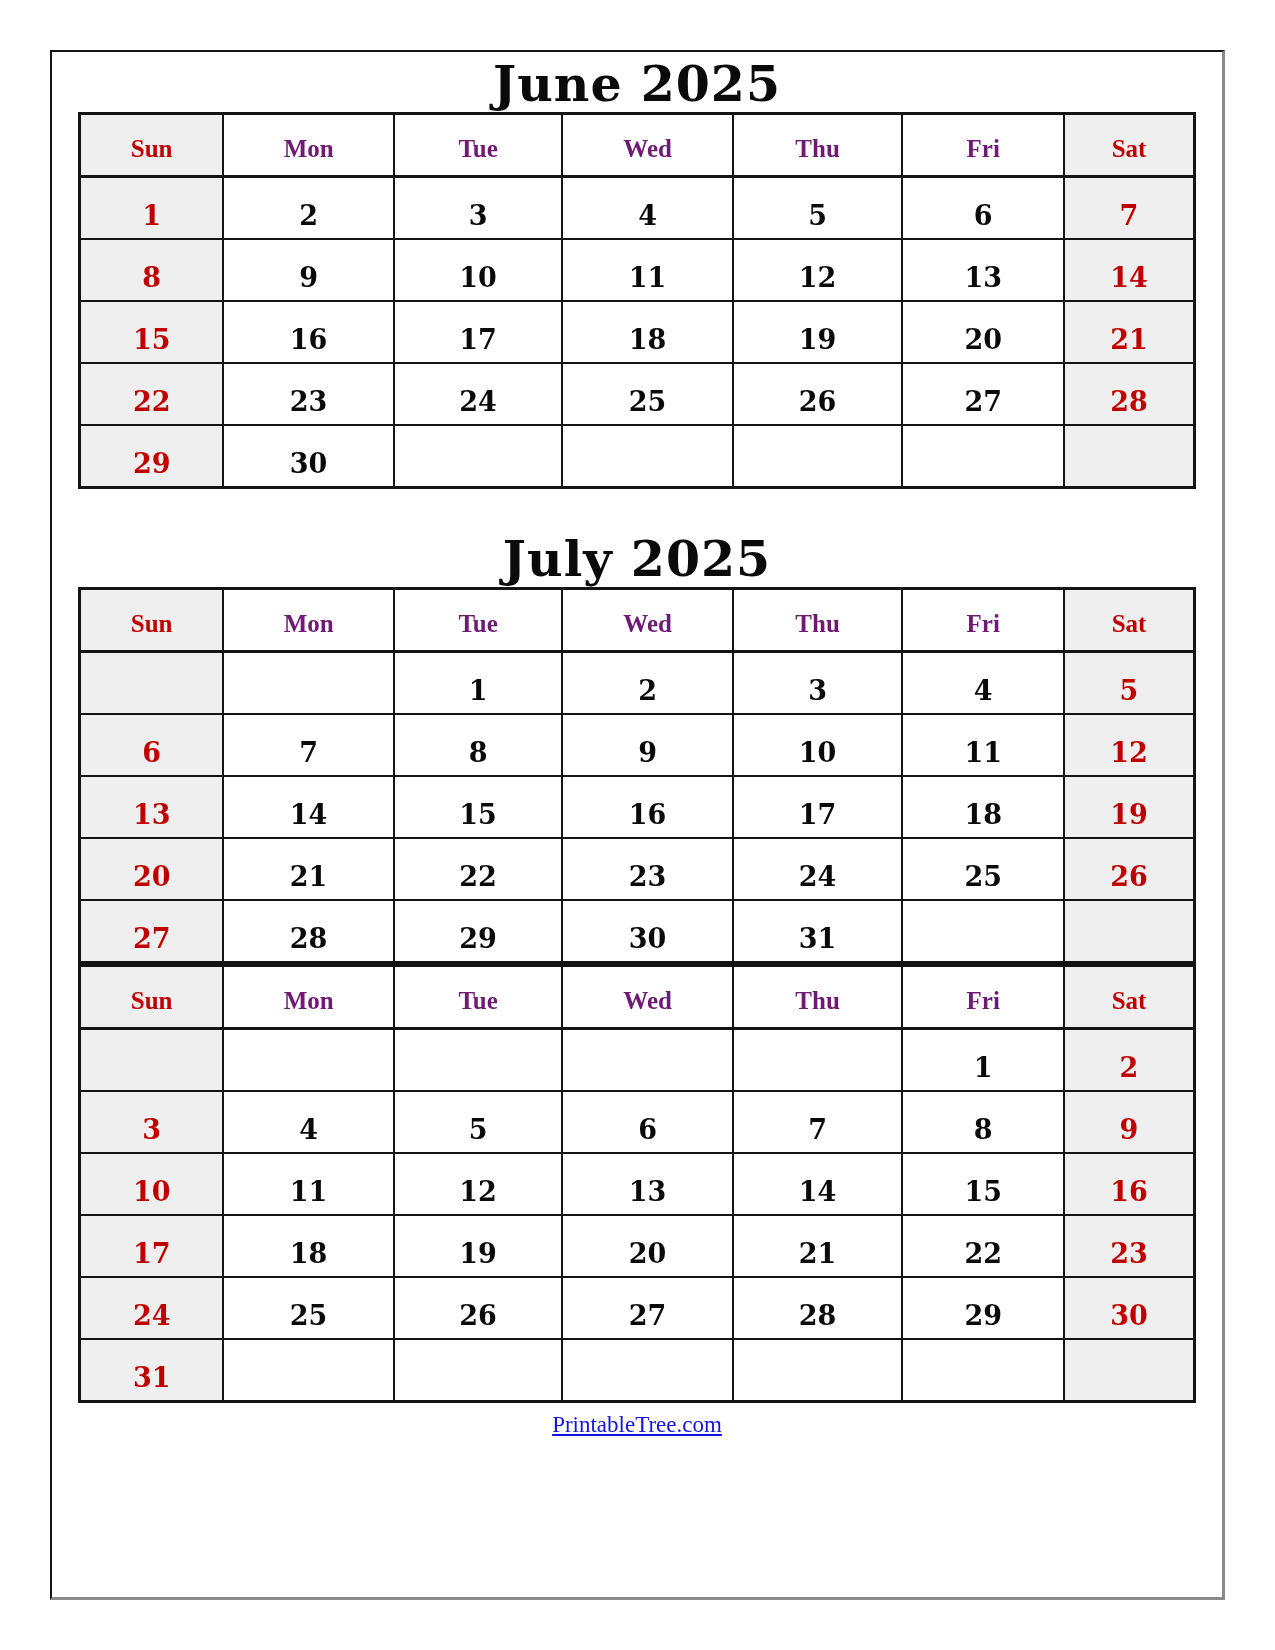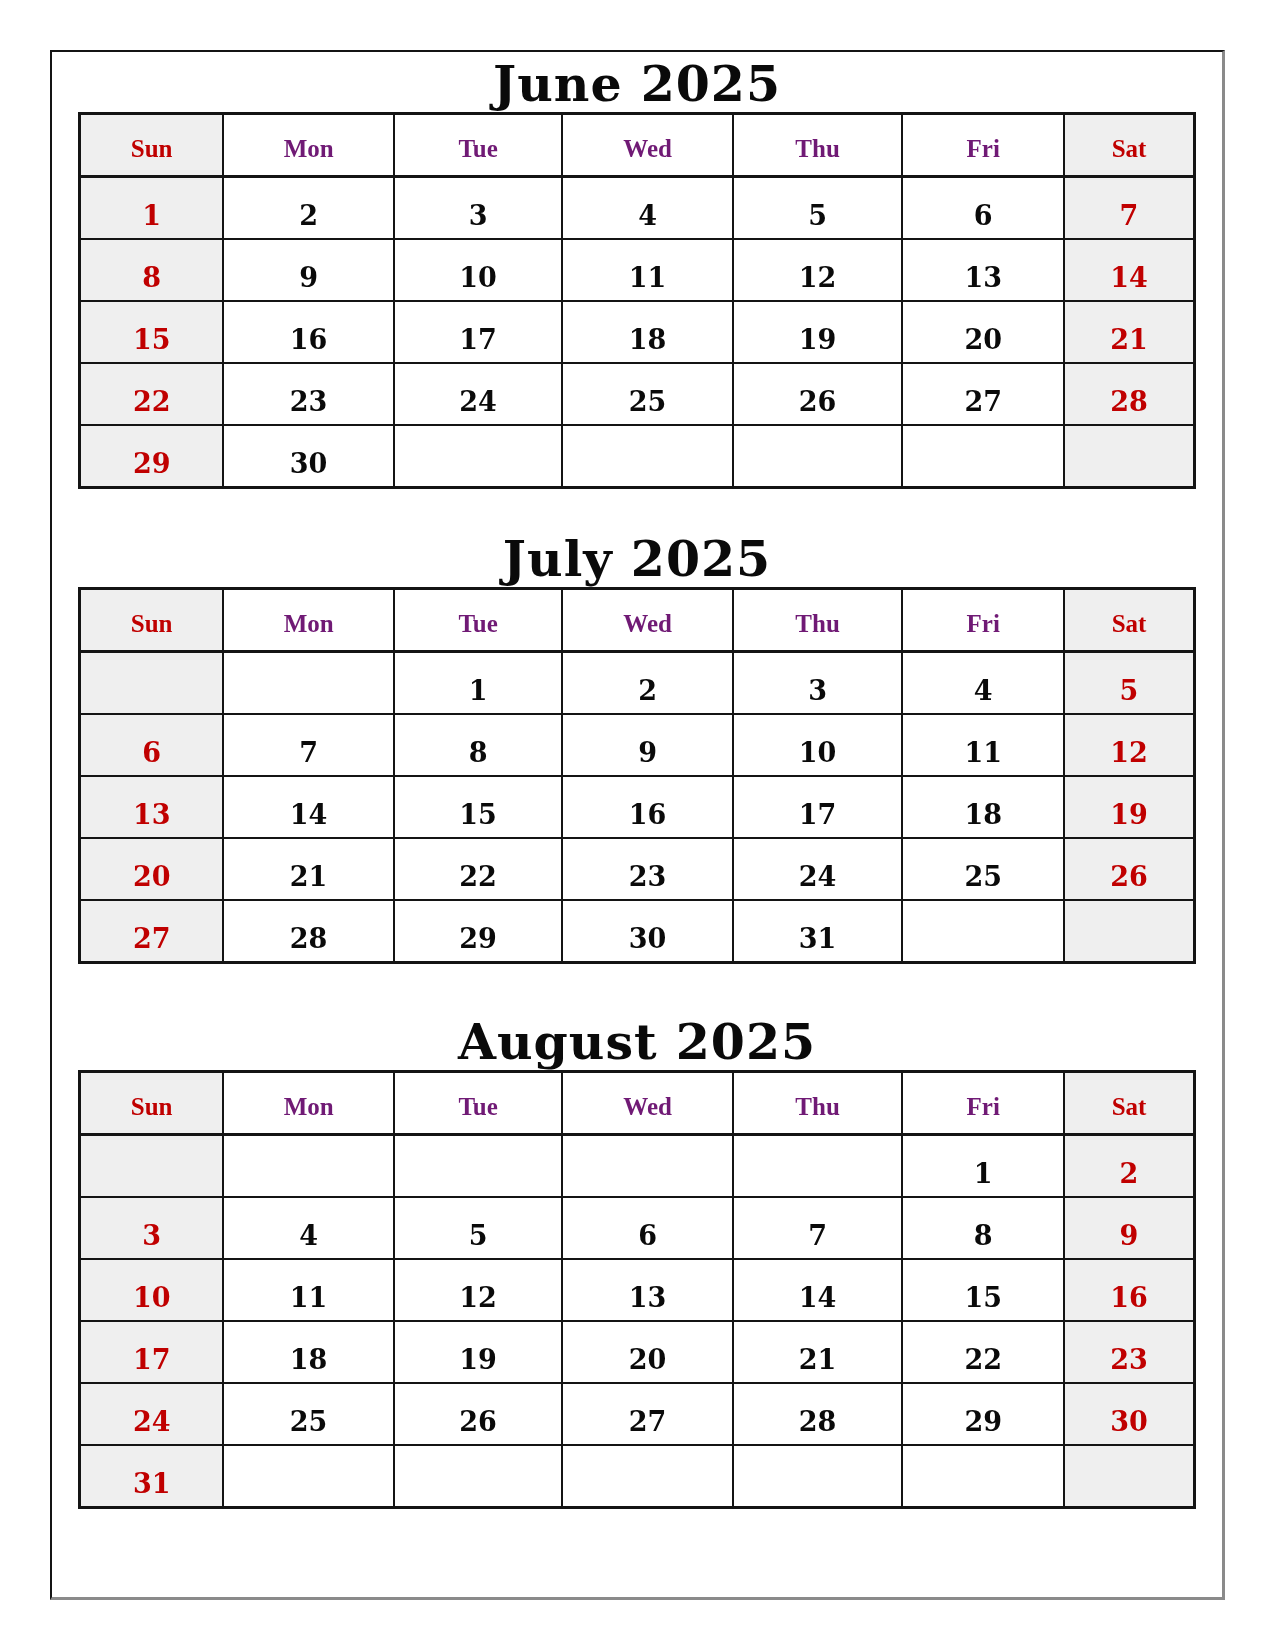--- a/index.html
+++ b/index.html
@@ -236,21 +236,20 @@
           <td>28</td>
           <td>29</td>
           <td>30</td>
           <td>31</td>
           <td></td>
           <td class="we"></td>
         </tr>
       </tbody>
     </table>
 
-    <div class="month-title mt-aug">August 2025</div>
     <table class="cal tm-aug">
       <colgroup>
         <col style="width:12.9%">
           <col style="width:15.3%">
           <col style="width:15.1%">
           <col style="width:15.3%">
           <col style="width:15.2%">
           <col style="width:14.5%">
           <col style="width:11.7%">
       </colgroup>
@@ -316,15 +315,18 @@
           <td></td>
           <td></td>
           <td></td>
           <td></td>
           <td></td>
           <td class="we"></td>
         </tr>
       </tbody>
     </table>
 
+    <div class="footer">
+      <a>PrintableTree.com</a>
+    </div>
 
   </div>
 </div>
 
 </body></html>

